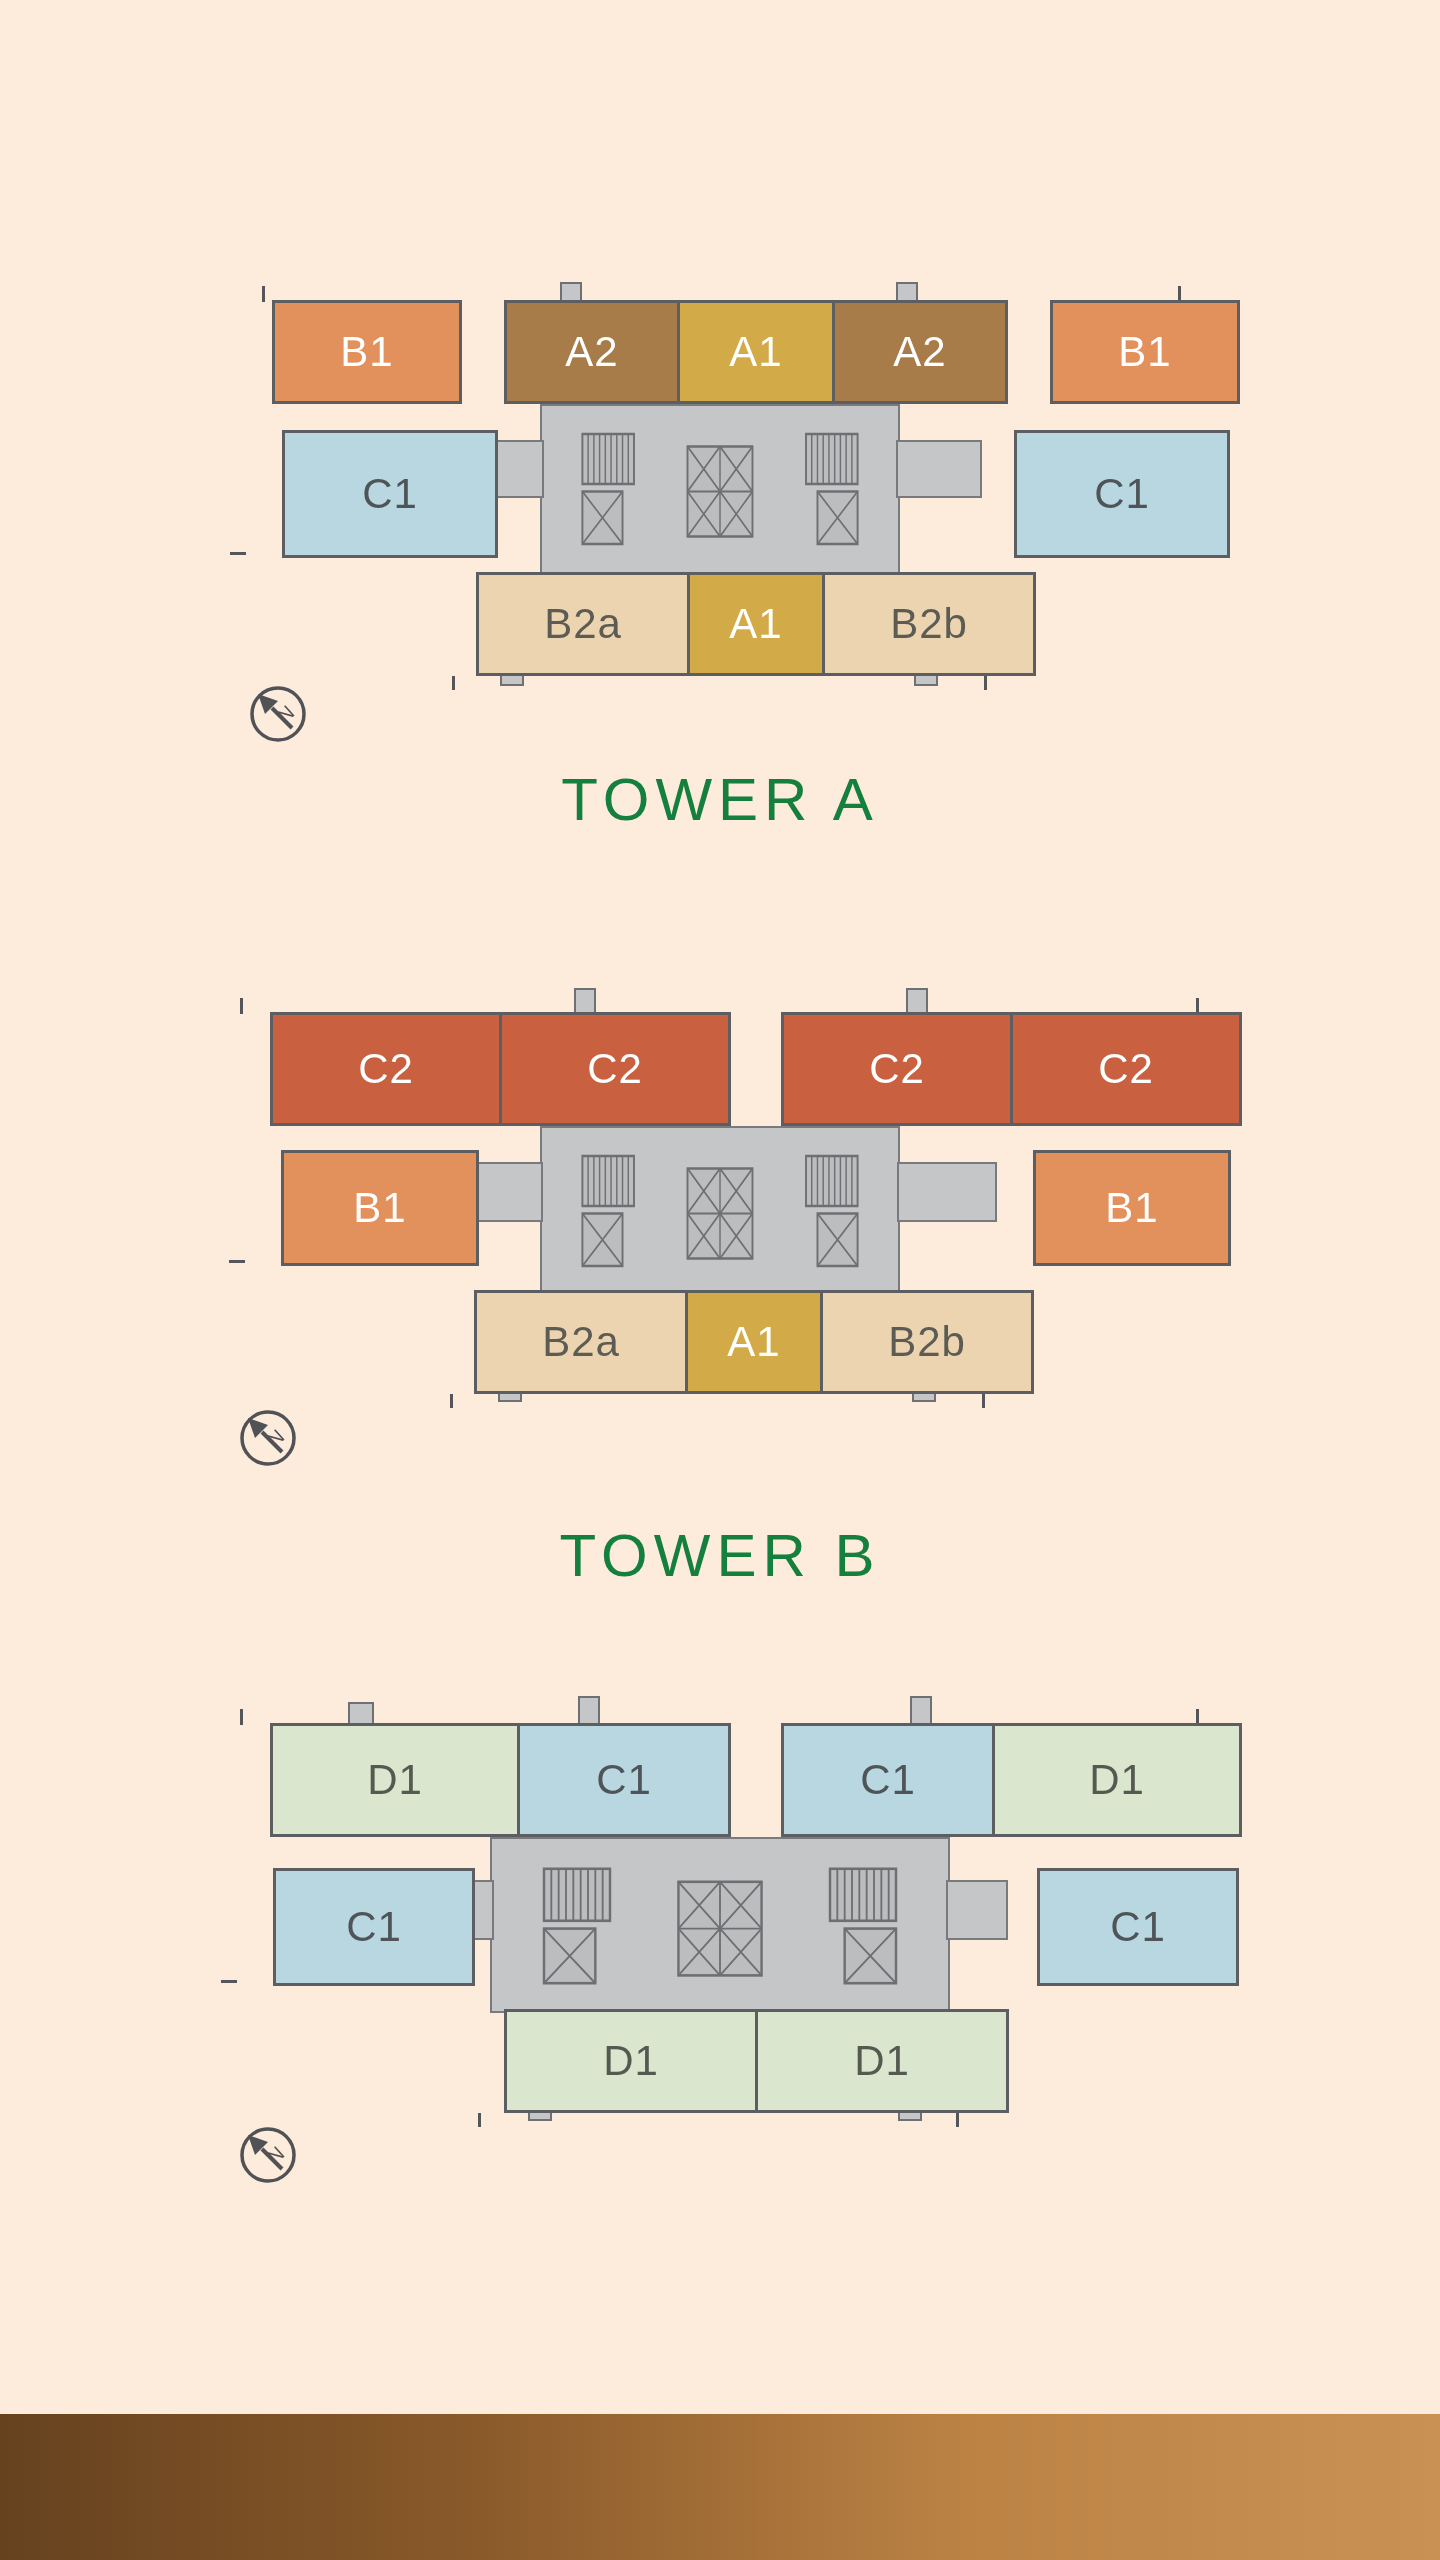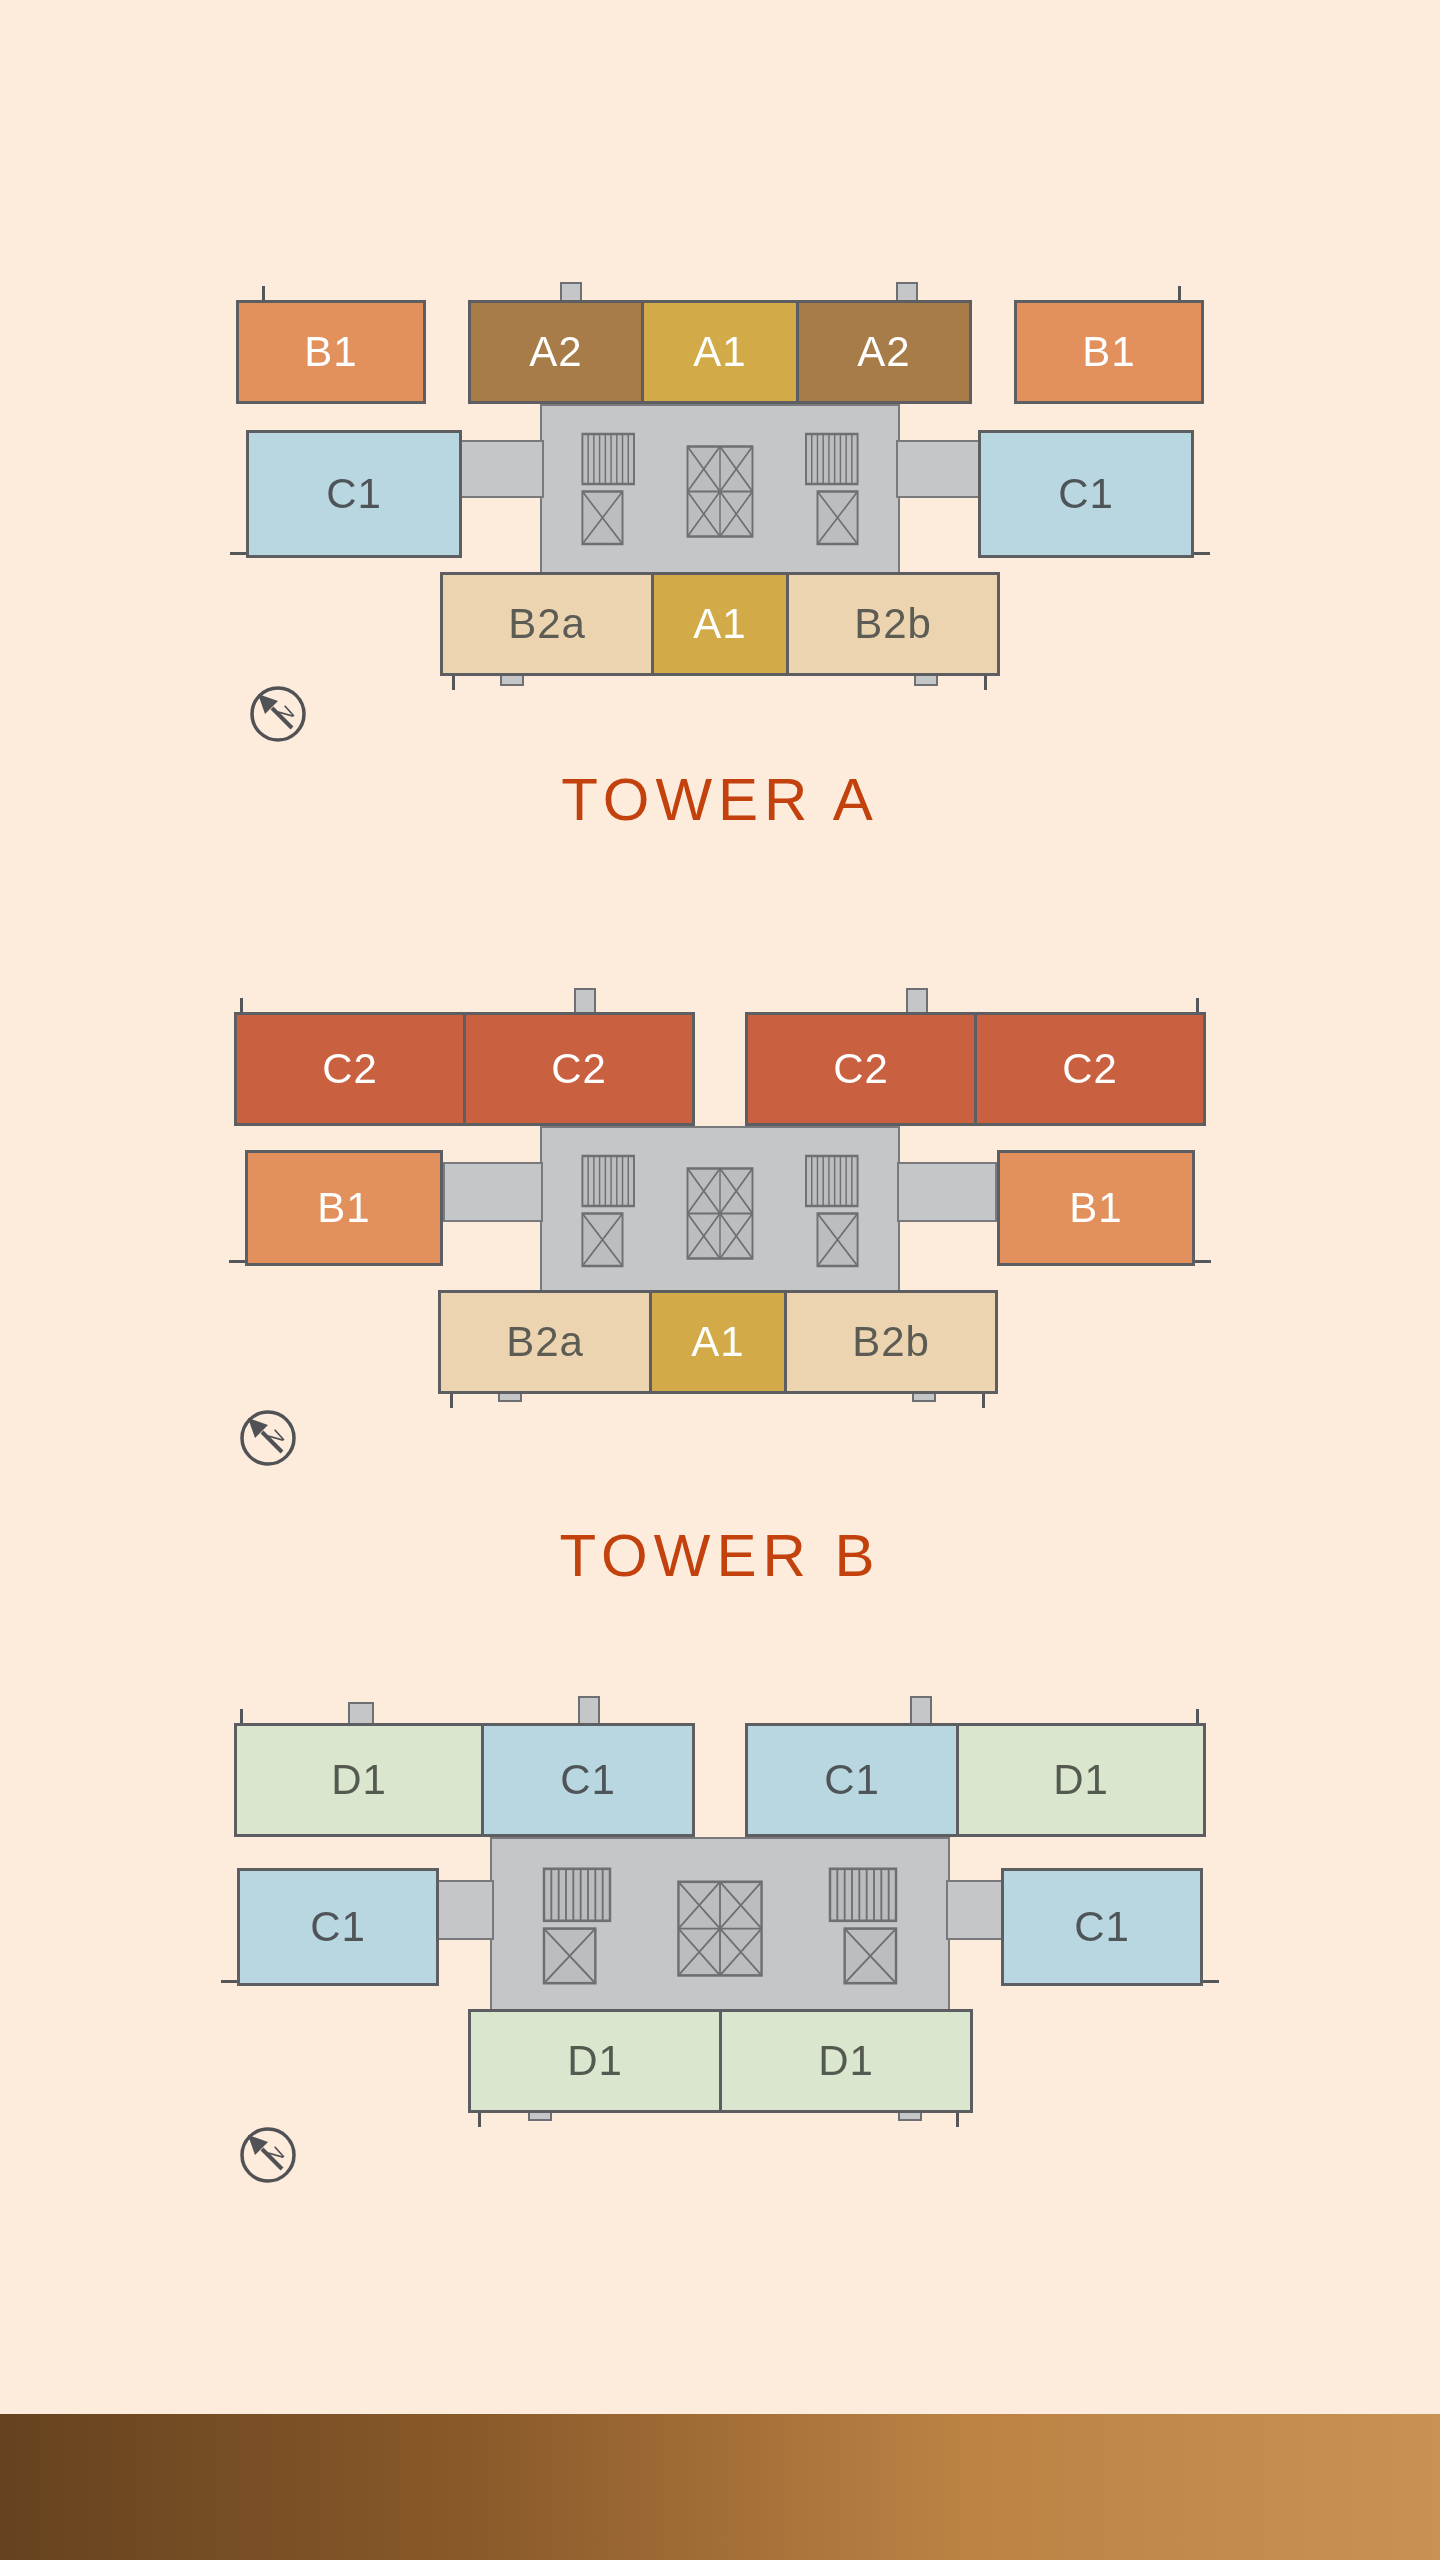--- a/index.html
+++ b/index.html
@@ -14,20 +14,21 @@
     overflow:hidden;
   }
   .tower-group { position:absolute; left:0; top:0; width:100%; height:100%; }
   .unit {
     position:absolute;
     border:3px solid #5d5e61;
     display:flex;
     align-items:center;
     justify-content:center;
     z-index:3;
+    margin-left:36px;
   }
   .unit-label {
     font-size:42px;
     letter-spacing:1px;
   }
   .gray {
     position:absolute;
     background:#c5c6c8;
     border:2px solid #797a7e;
     z-index:2;
@@ -46,21 +47,21 @@
   .core-svg { position:absolute; z-index:3; }
   .compass { position:absolute; z-index:3; }
   .tower-title {
     position:absolute;
     left:0;
     width:1440px;
     text-align:center;
     font-size:60px;
     line-height:1;
     letter-spacing:6px;
-    color:#c2410c;
+    color:#15803d;
     z-index:3;
   }
   .footer-bar {
     position:absolute;
     left:0;
     top:2414px;
     width:1440px;
     height:146px;
     z-index:5;
     background:linear-gradient(90deg,#66421f,#8a5a2a,#bb8244,#c99254);

